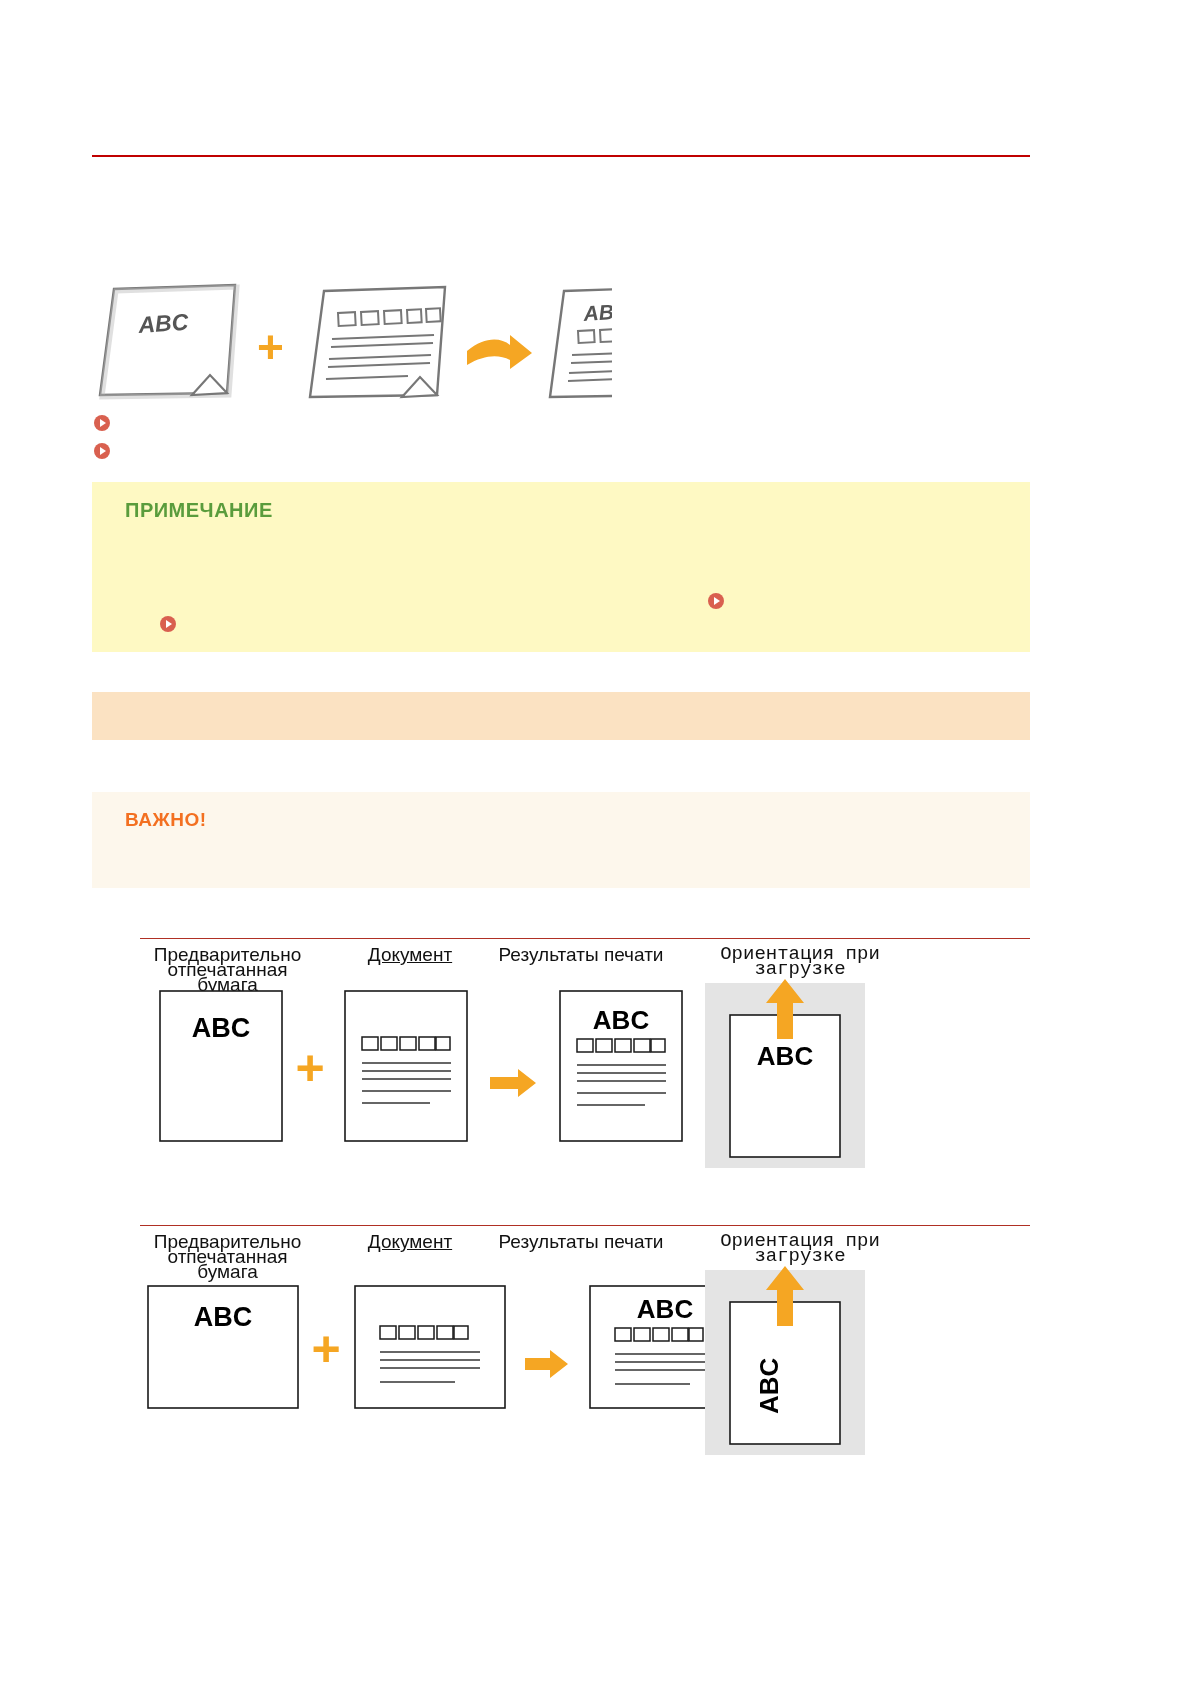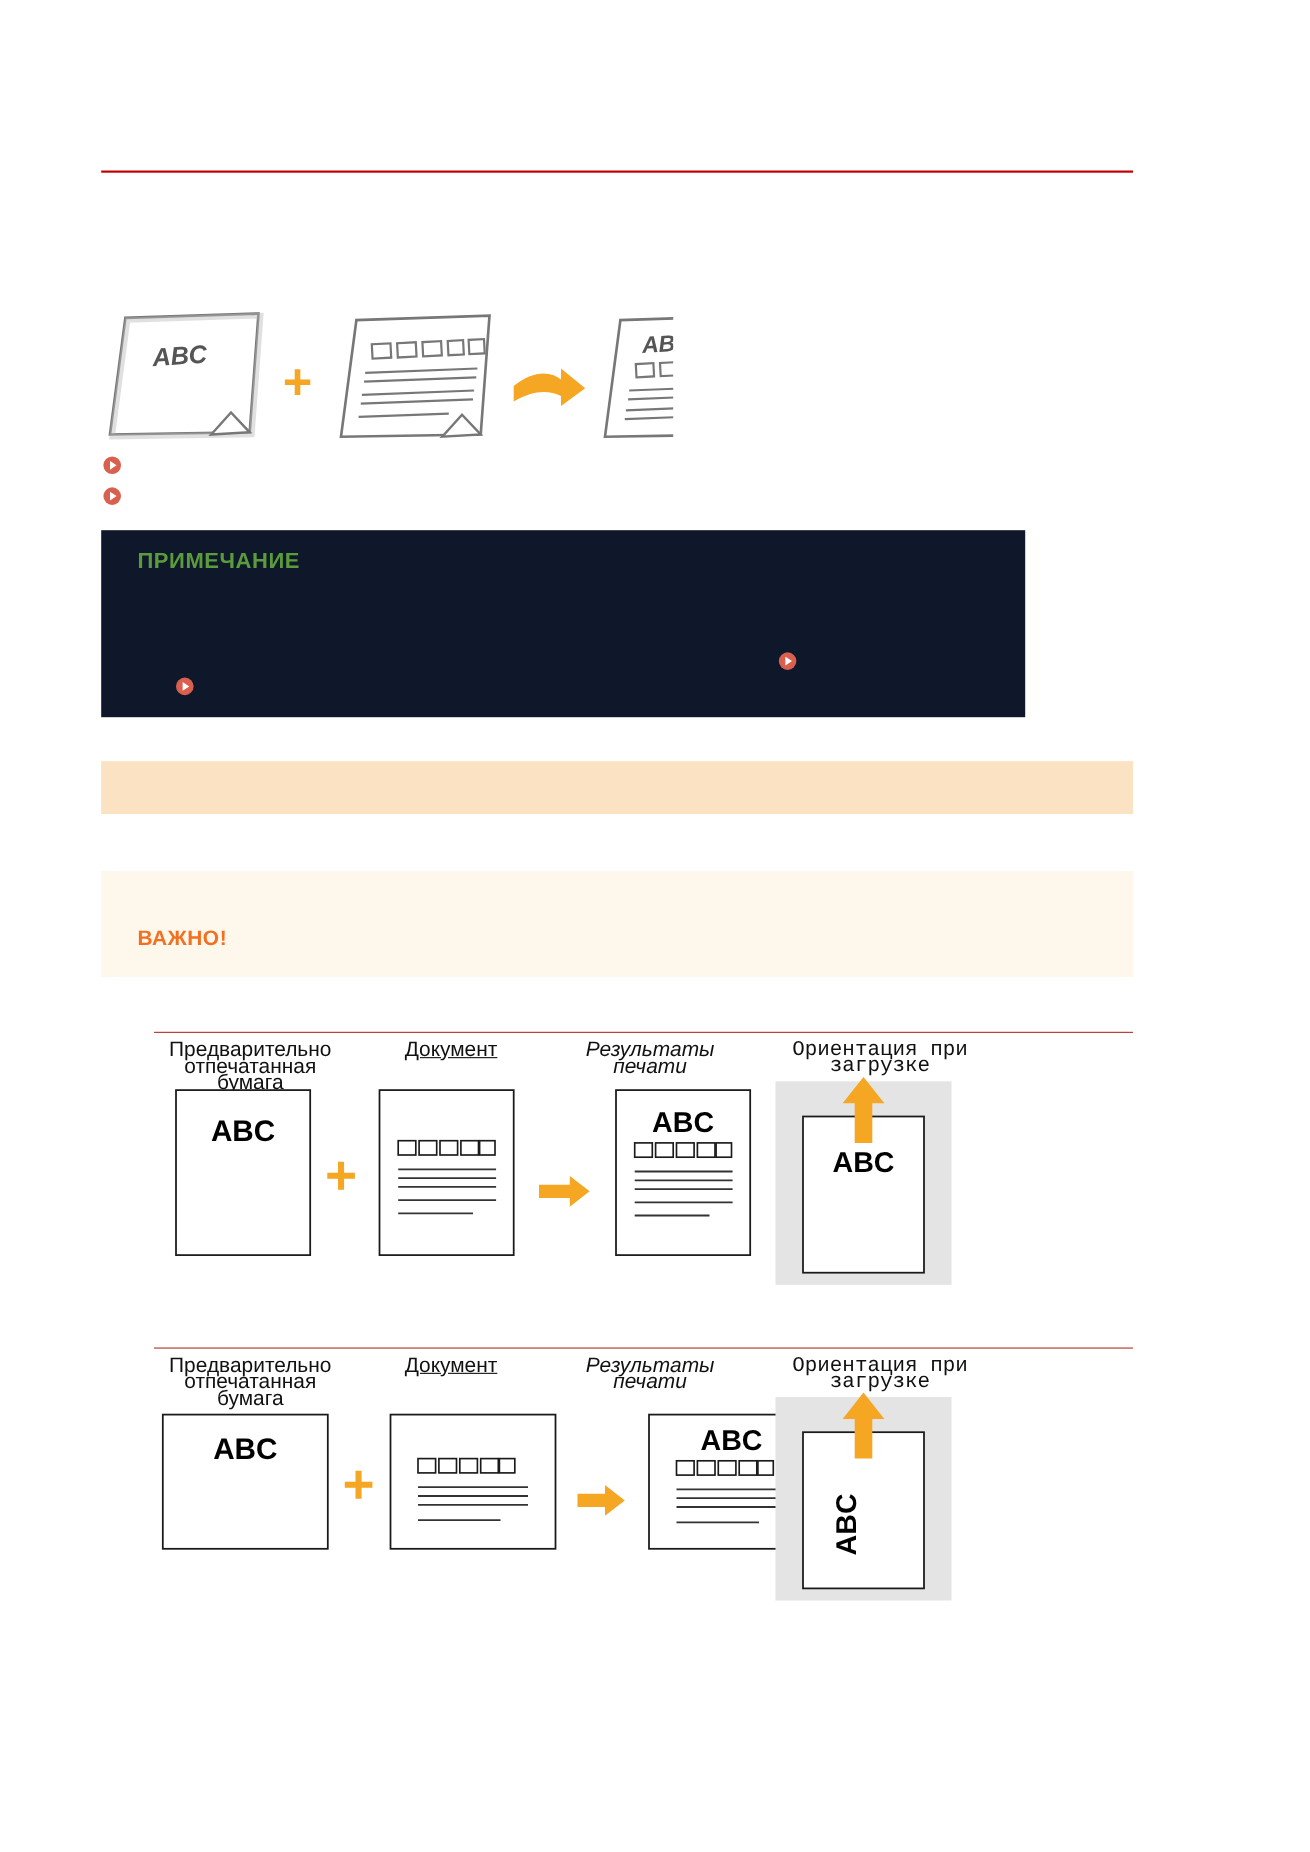--- a/index.html
+++ b/index.html
@@ -32,22 +32,22 @@
     border-bottom:4.5px solid transparent;
   }
   .bullet-row{position:absolute;display:flex;align-items:center;gap:8px;}
   .bullet-row .lbl{font-size:13px;color:#1155aa;}
 
   #bullet-1{left:94px;top:415px;}
   #bullet-2{left:94px;top:443px;}
 
   
   .note-box{
-    position:absolute;left:92px;top:482px;width:840px;height:170px;
-    background:#0f172a;
+    position:absolute;left:92px;top:482px;width:938px;height:170px;
+    background:#fef9c3;
   }
   .note-title{
     position:absolute;left:33px;top:17px;
     font-size:20px;font-weight:bold;color:#5a9c3c;letter-spacing:.5px;
   }
   .note-bullet-a{position:absolute;left:68px;top:134px;}
   .note-bullet-b{position:absolute;left:616px;top:111px;}
 
   
   .strip-orange{
@@ -55,40 +55,40 @@
     background:#fbe2c2;
   }
 
   
   .imp-box{
     position:absolute;left:92px;top:792px;width:938px;height:96px;
     background:#fdf7ec;
   }
   .imp-title{
     position:absolute;left:33px;top:17px;
-    font-size:19px;font-weight:bold;color:#f37021;letter-spacing:.5px;margin-top:34px;
+    font-size:19px;font-weight:bold;color:#f37021;letter-spacing:.5px;
   }
 
   
   .diagram{position:absolute;left:140px;width:890px;}
   #diagram-1{top:938px;}
   #diagram-2{top:1225px;}
 
   .diag-rule{width:890px;height:0;border-top:1.5px solid #b03024;}
 
   .diag-head{
     position:relative;height:30px;margin-top:8px;
   }
   .diag-head .h{
     position:absolute;text-align:center;font-size:19px;color:#111;
     line-height:15px;
   }
   .h-prepaper{left:0px;width:175px;top:0px;}
   .h-doc{left:200px;width:140px;top:0px;text-decoration:underline;}
-  .h-result{left:366px;width:170px;top:0px;font-style:italic;}
+  .h-result{left:356px;width:170px;top:0px;}
   .h-orient{left:555px;width:210px;top:0px;font-family:Liberation Mono, monospace;}
 
   .diag-body{position:relative;height:195px;}
 </style>
 </head>
 <body>
 
 <div class="page">
 
   <div class="top-rule"></div>

